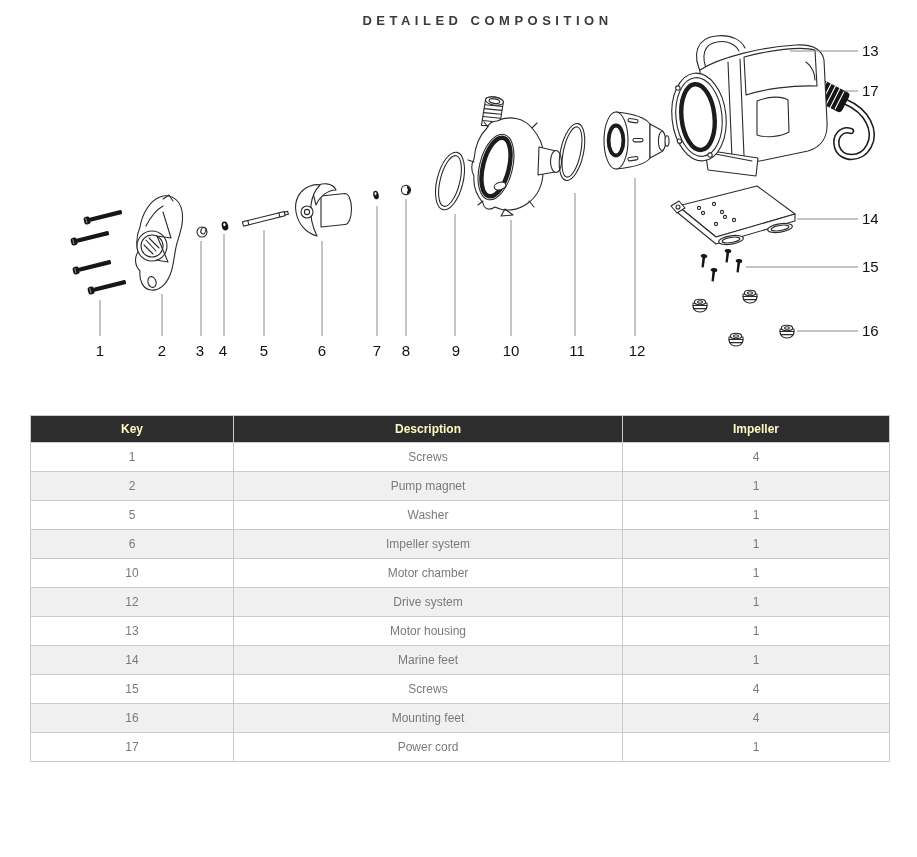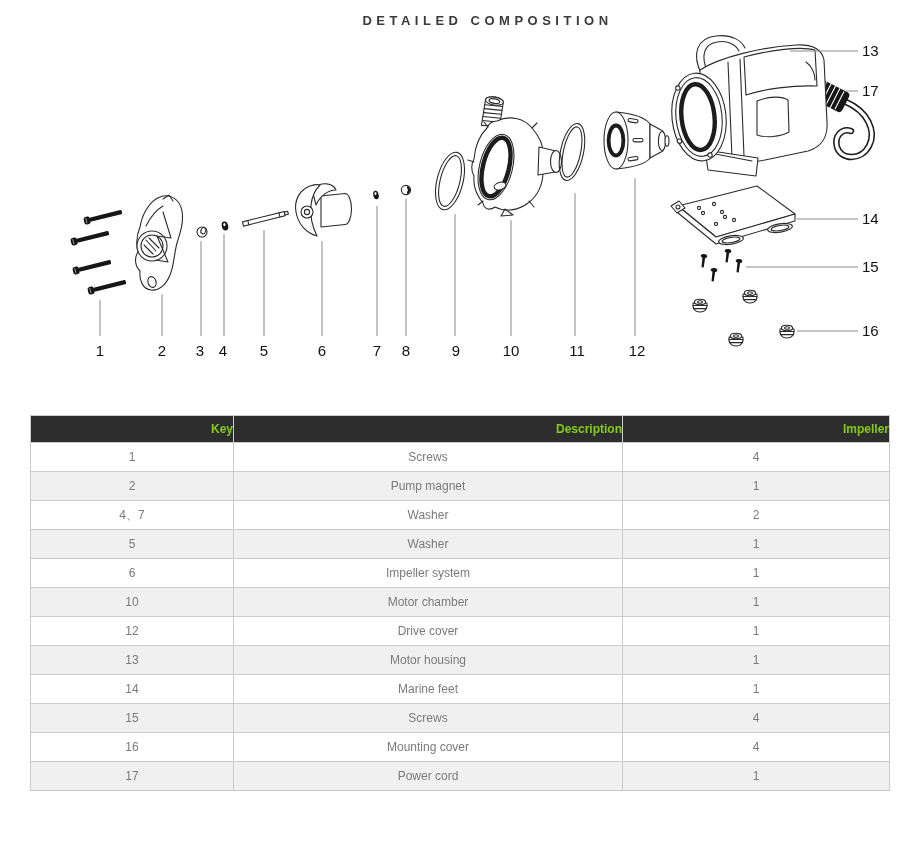--- a/index.html
+++ b/index.html
@@ -13,22 +13,22 @@
   }
   .diagram-wrap{position:absolute;top:0;left:0;width:917px;height:380px;}
   .lineart{stroke:#2b2b2b;stroke-width:1.1;fill:none;stroke-linecap:round;stroke-linejoin:round;}
   .wfill{fill:#ffffff;}
   .dark{fill:#161616;stroke:none;}
   .leader{stroke:#8a8a8a;stroke-width:1;}
   .plabel{font-family:"Liberation Sans",sans-serif;font-size:15px;fill:#111111;}
   .table-wrap{position:absolute;top:415px;left:30px;width:859px;}
   table.parts-table{width:859px;border-collapse:collapse;table-layout:fixed;border:1px solid #cbcbcb;}
   table.parts-table th{
-    background:#2d2d2d;color:#84cc16;font-size:12px;font-weight:700;
-    height:26px;padding:0;border:1px solid #cbcbcb;text-align:right;vertical-align:middle;
+    background:#2d2d2d;color:#fef9c3;font-size:12px;font-weight:700;
+    height:26px;padding:0;border:1px solid #cbcbcb;text-align:center;vertical-align:middle;
   }
   table.parts-table td{
     height:28px;padding:0;border:1px solid #cbcbcb;background:#ffffff;
     font-size:12px;color:#7a7a7a;text-align:center;vertical-align:middle;
   }
   table.parts-table tbody tr:nth-child(even) td{background:#f0f0f0;}
 </style>
 </head>
 <body>
 
@@ -284,62 +284,57 @@
         <td>1</td>
         <td>Screws</td>
         <td>4</td>
       </tr>
       <tr>
         <td>2</td>
         <td>Pump magnet</td>
         <td>1</td>
       </tr>
       <tr>
-        <td>4、7</td>
-        <td>Washer</td>
-        <td>2</td>
-      </tr>
-      <tr>
         <td>5</td>
         <td>Washer</td>
         <td>1</td>
       </tr>
       <tr>
         <td>6</td>
         <td>Impeller system</td>
         <td>1</td>
       </tr>
       <tr>
         <td>10</td>
         <td>Motor chamber</td>
         <td>1</td>
       </tr>
       <tr>
         <td>12</td>
-        <td>Drive cover</td>
+        <td>Drive system</td>
         <td>1</td>
       </tr>
       <tr>
         <td>13</td>
         <td>Motor housing</td>
         <td>1</td>
       </tr>
       <tr>
         <td>14</td>
         <td>Marine feet</td>
         <td>1</td>
       </tr>
       <tr>
         <td>15</td>
         <td>Screws</td>
         <td>4</td>
       </tr>
       <tr>
         <td>16</td>
-        <td>Mounting cover</td>
+        <td>Mounting feet</td>
         <td>4</td>
       </tr>
       <tr>
         <td>17</td>
         <td>Power cord</td>
         <td>1</td>
       </tr>
     </tbody>
   </table>
 </div>

